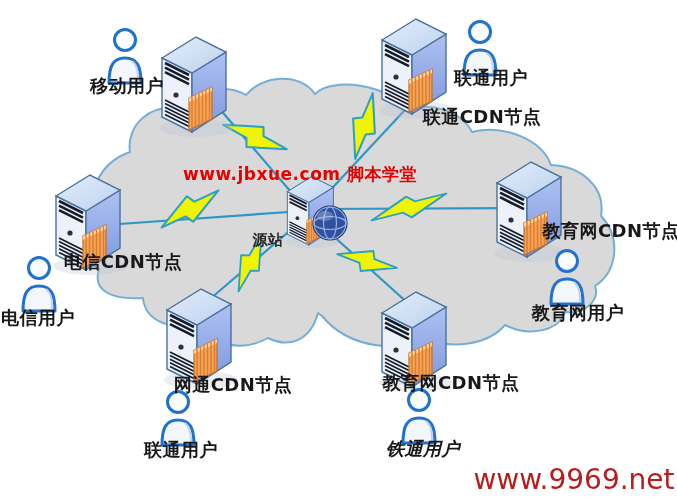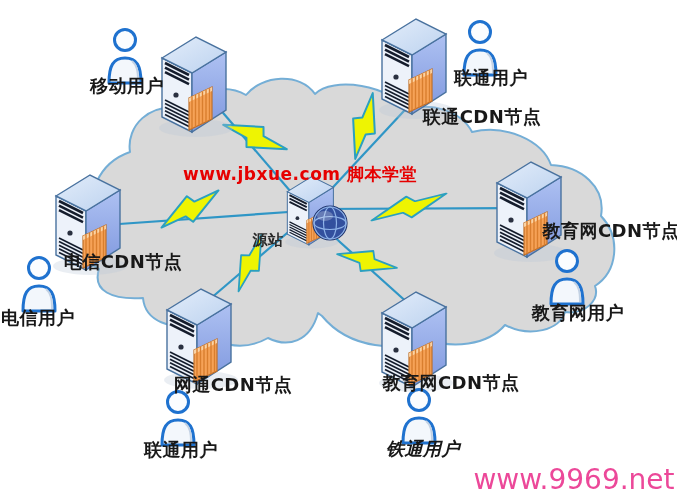--- a/index.html
+++ b/index.html
@@ -31,21 +31,21 @@
     color:#e60000;
     letter-spacing:.5px;
     z-index:9;
   }
   .wm-pink{
     position:absolute;
     transform:translate(-50%,-50%);
     white-space:nowrap;
     font-weight:400;
     font-size:28px;
-    color:#ec4899;
+    color:#b91c1c;
     letter-spacing:0;
     z-index:9;
   }
 </style>
 </head>
 <body>
 
 <div id="stage">
 
   <svg id="net-svg" width="677" height="500" viewBox="0 0 677 500">

